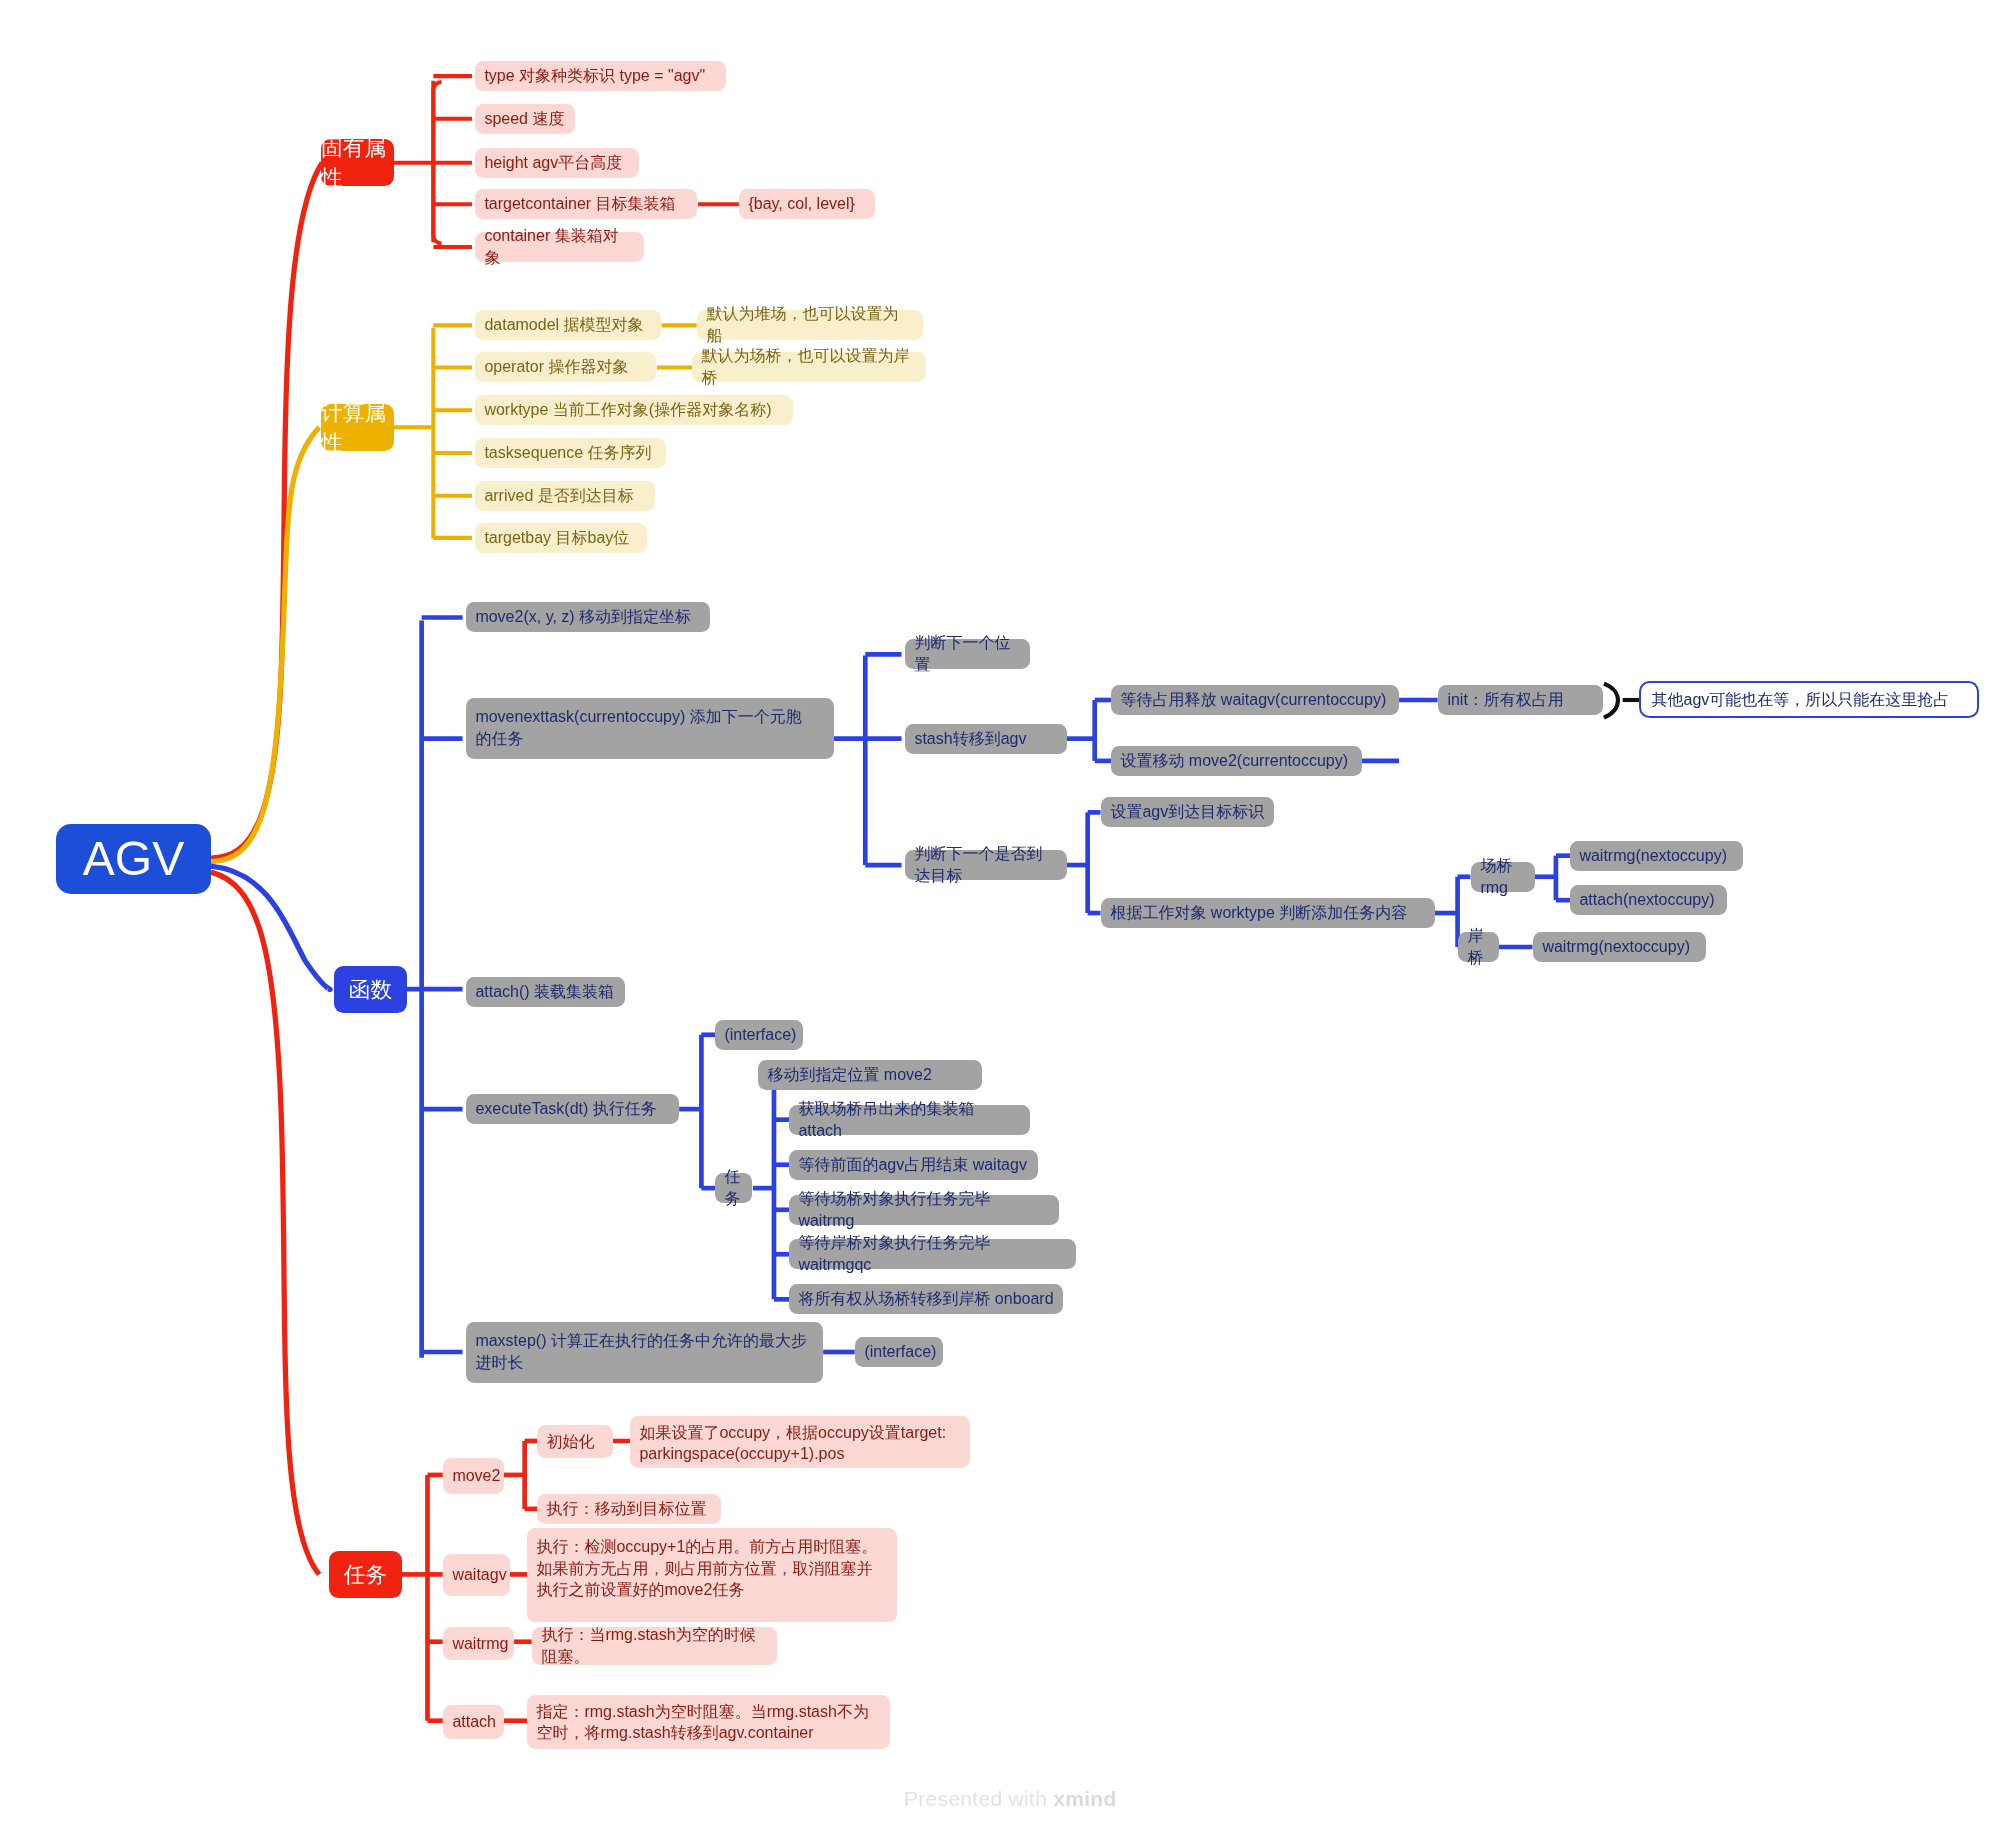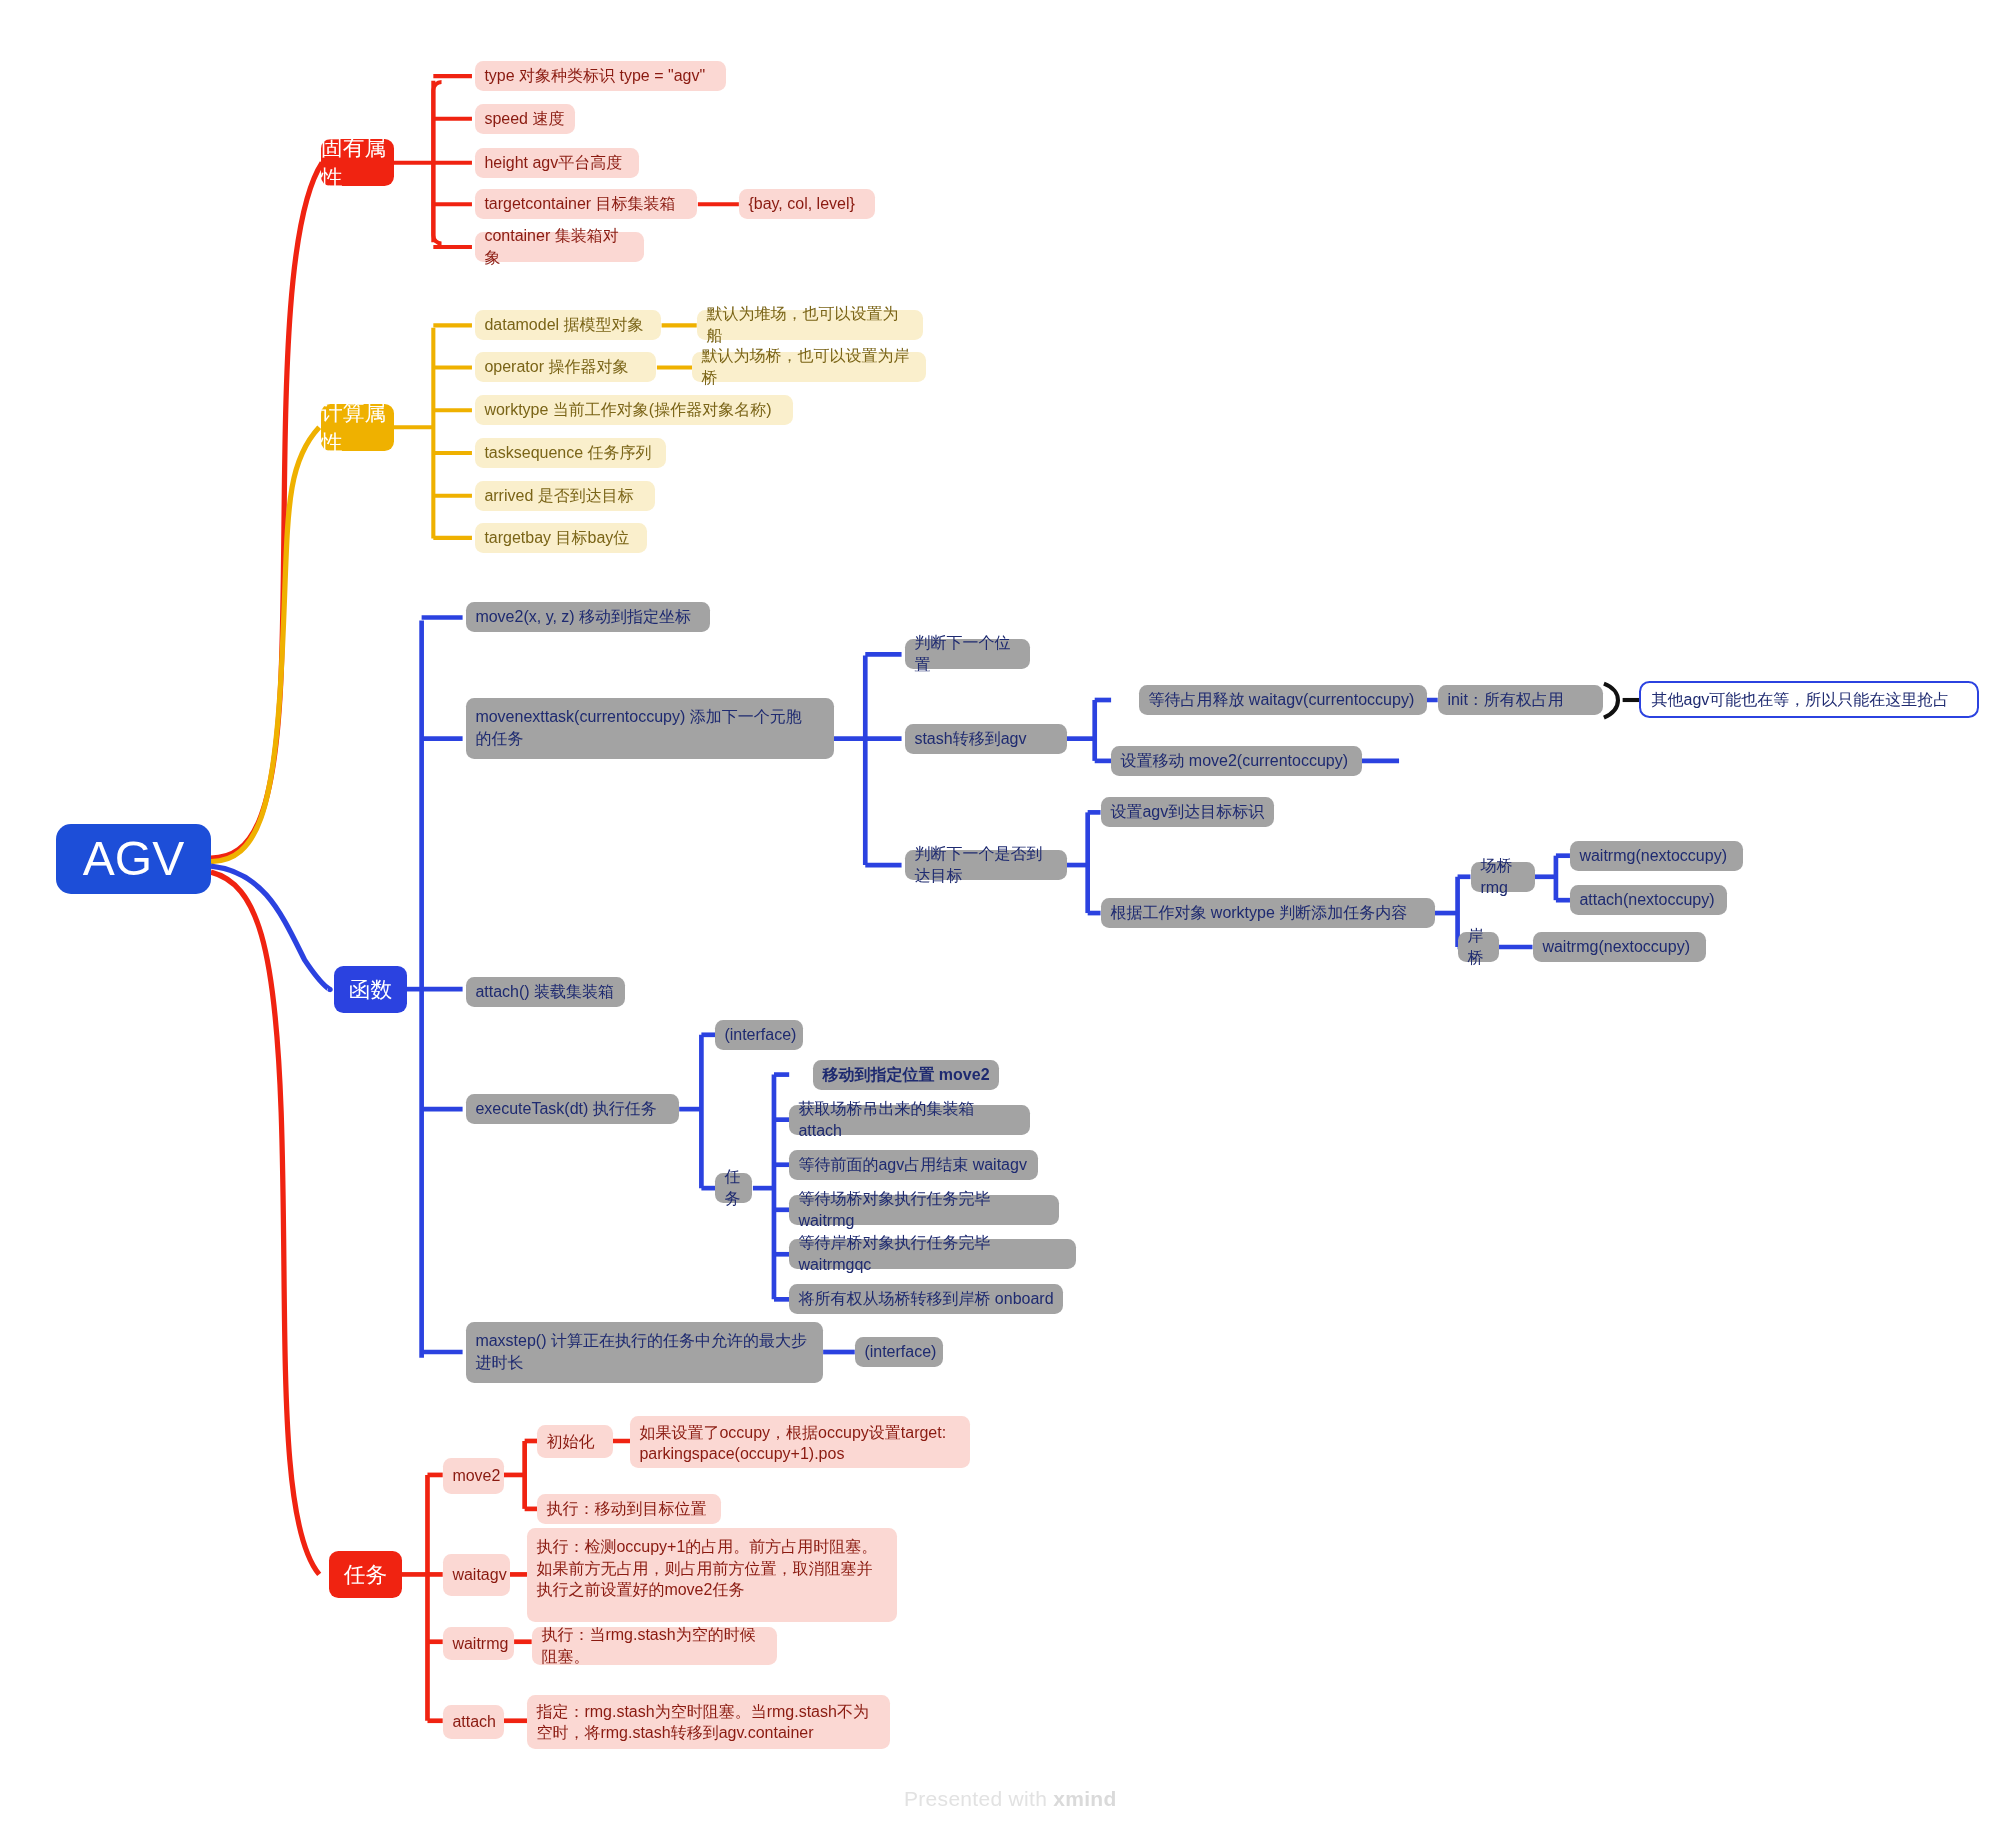--- a/index.html
+++ b/index.html
@@ -209,21 +209,21 @@
   </div>
 
   <div class="node blue" style="left:905px;top:639px;width:125px;height:30px;">
     <span>判断下一个位置</span>
   </div>
 
   <div class="node blue" style="left:905px;top:724px;width:162px;height:30px;">
     <span>stash转移到agv</span>
   </div>
 
-  <div class="node blue" style="left:1111px;top:685px;width:288px;height:30px;margin-left:28px;">
+  <div class="node blue" style="left:1111px;top:685px;width:288px;height:30px;">
     <span>等待占用释放 waitagv(currentoccupy)</span>
   </div>
   <div class="node blue" style="left:1438px;top:685px;width:165px;height:30px;">
     <span>init：所有权占用</span>
   </div>
   <div class="node callout" style="left:1639px;top:681px;width:340px;height:37px;">
     <span>其他agv可能也在等，所以只能在这里抢占</span>
   </div>
 
   <div class="node blue" style="left:1111px;top:746px;width:251px;height:30px;">
@@ -267,21 +267,21 @@
   </div>
 
   <div class="node blue" style="left:715px;top:1020px;width:88px;height:30px;">
     <span>(interface)</span>
   </div>
 
   <div class="node blue" style="left:715px;top:1173px;width:37px;height:30px;">
     <span>任务</span>
   </div>
 
-  <div class="node blue" style="left:813px;top:1060px;width:186px;height:30px;font-weight:bold;">
+  <div class="node blue" style="left:758px;top:1060px;width:224px;height:30px;">
     <span>移动到指定位置 move2</span>
   </div>
   <div class="node blue" style="left:789px;top:1105px;width:241px;height:30px;">
     <span>获取场桥吊出来的集装箱 attach</span>
   </div>
   <div class="node blue" style="left:789px;top:1150px;width:249px;height:30px;">
     <span>等待前面的agv占用结束 waitagv</span>
   </div>
   <div class="node blue" style="left:789px;top:1195px;width:270px;height:30px;">
     <span>等待场桥对象执行任务完毕 waitrmg</span>

